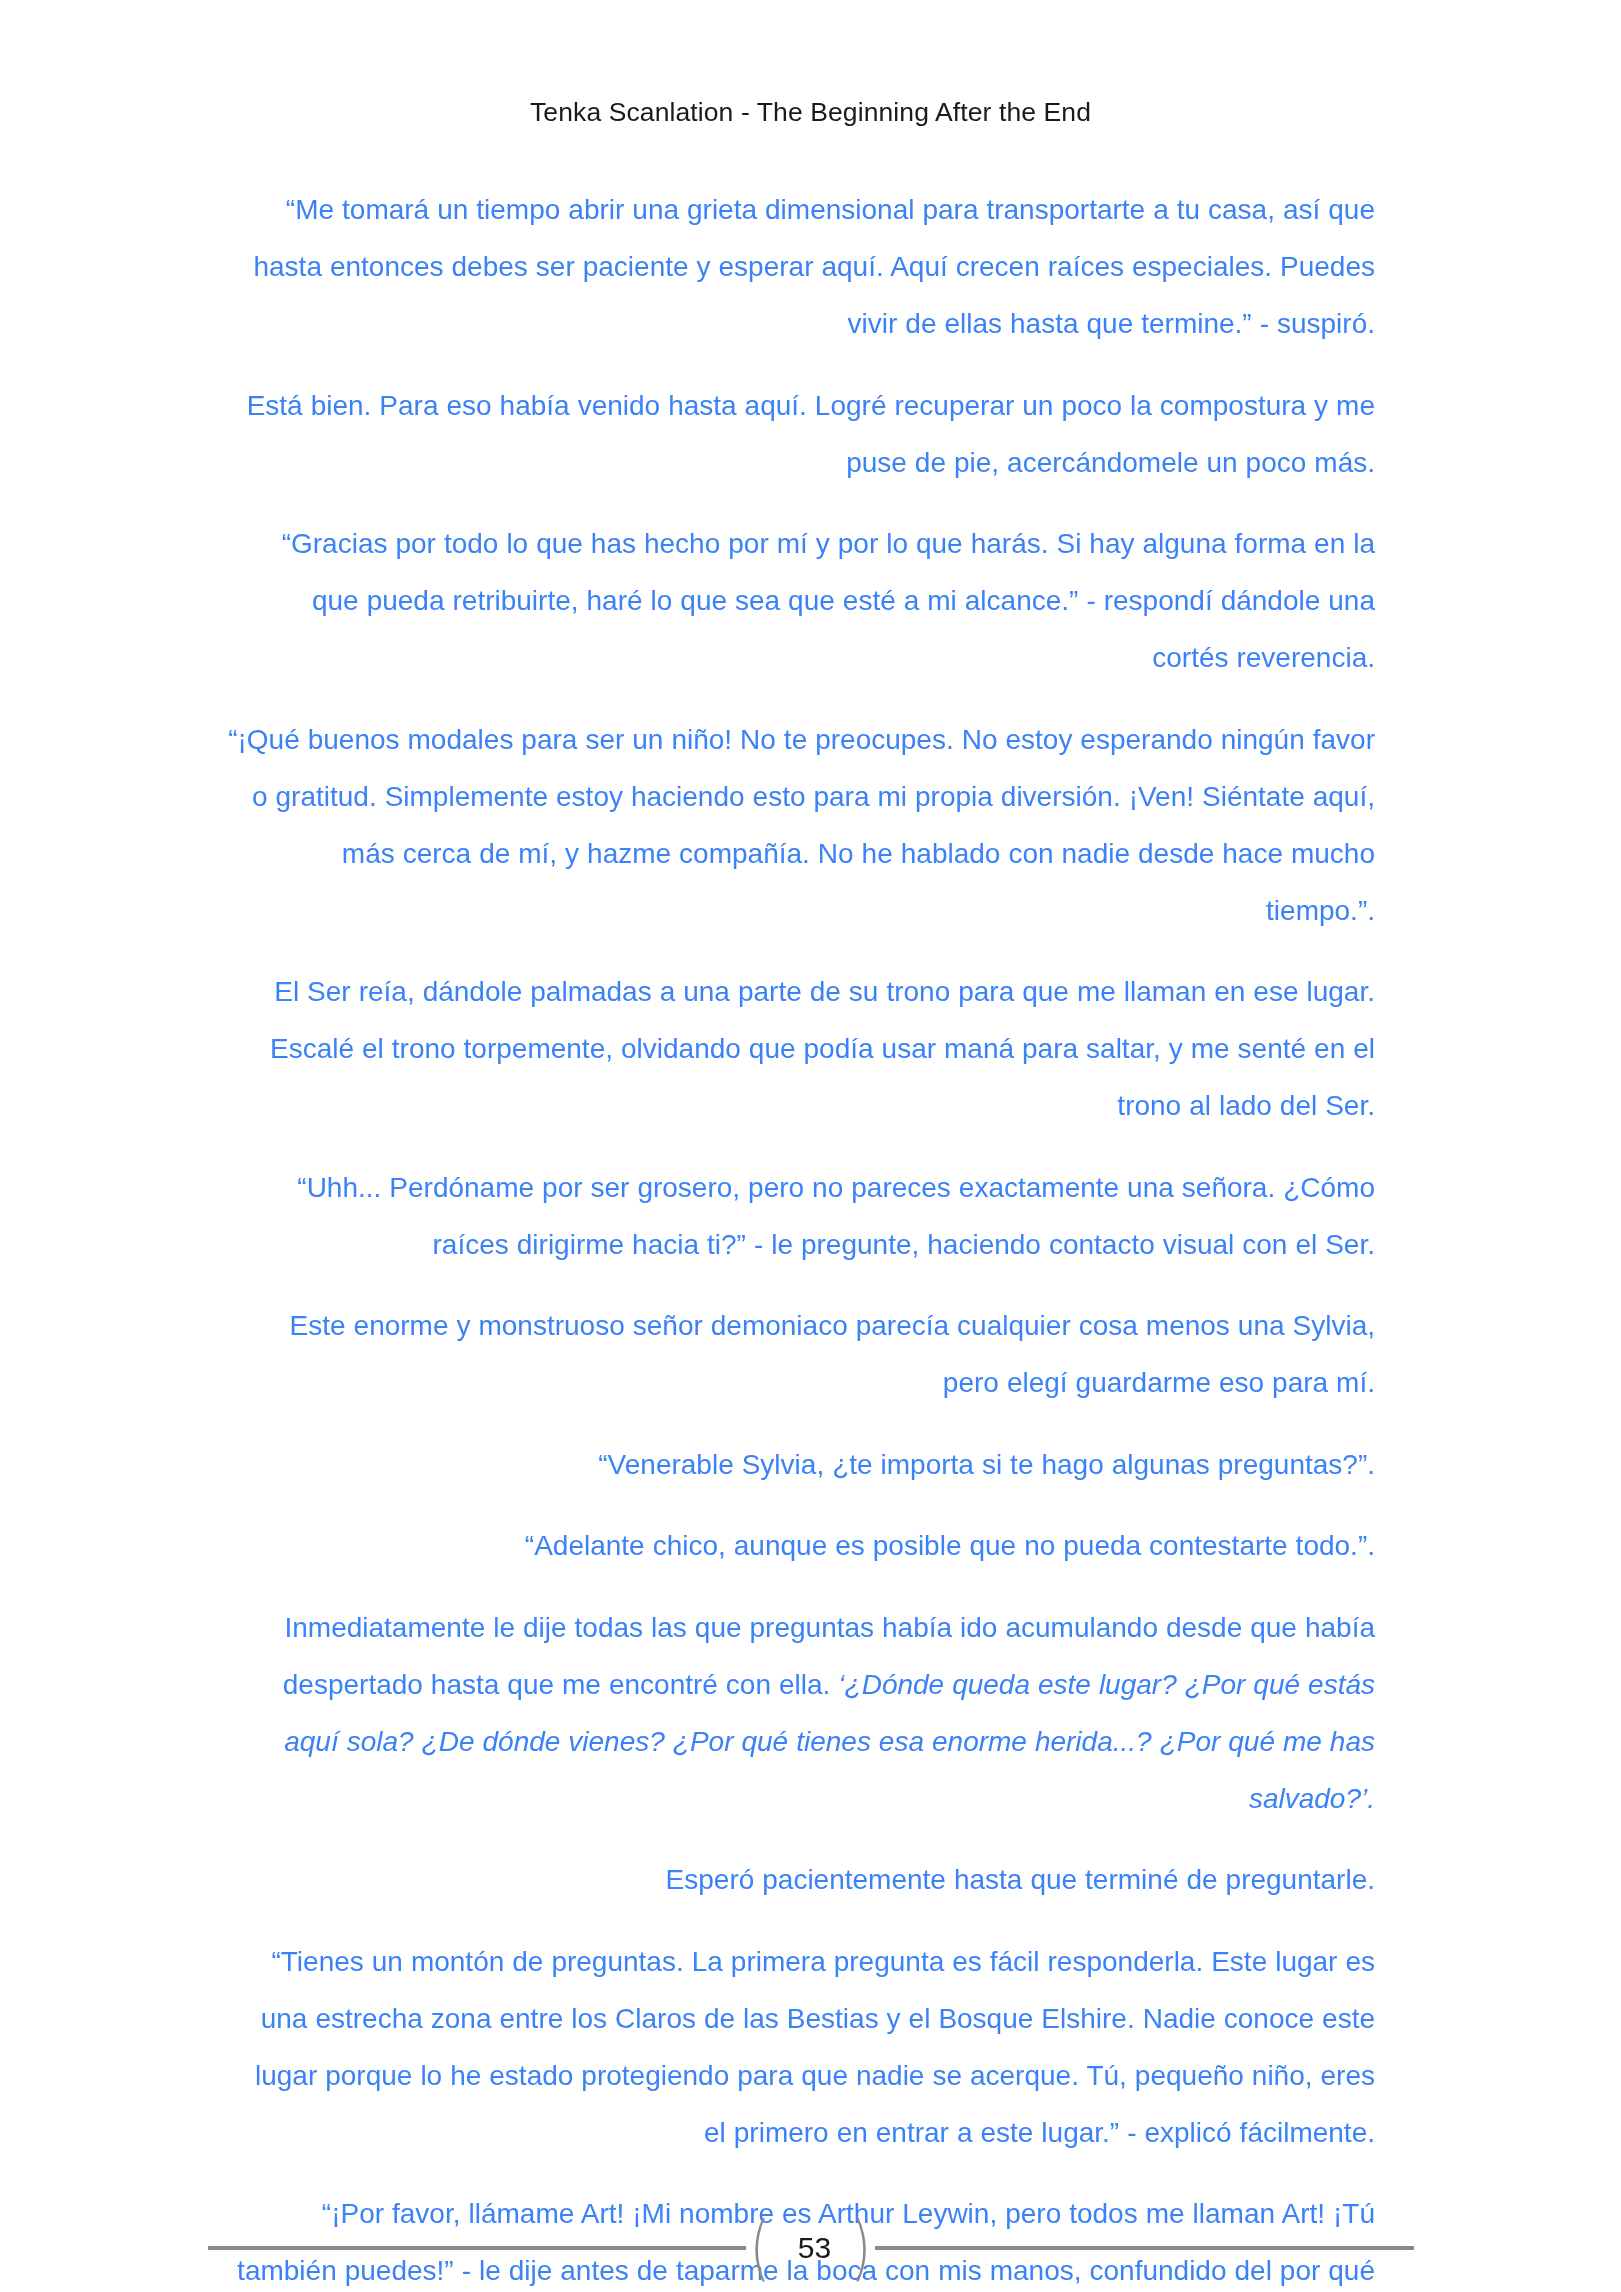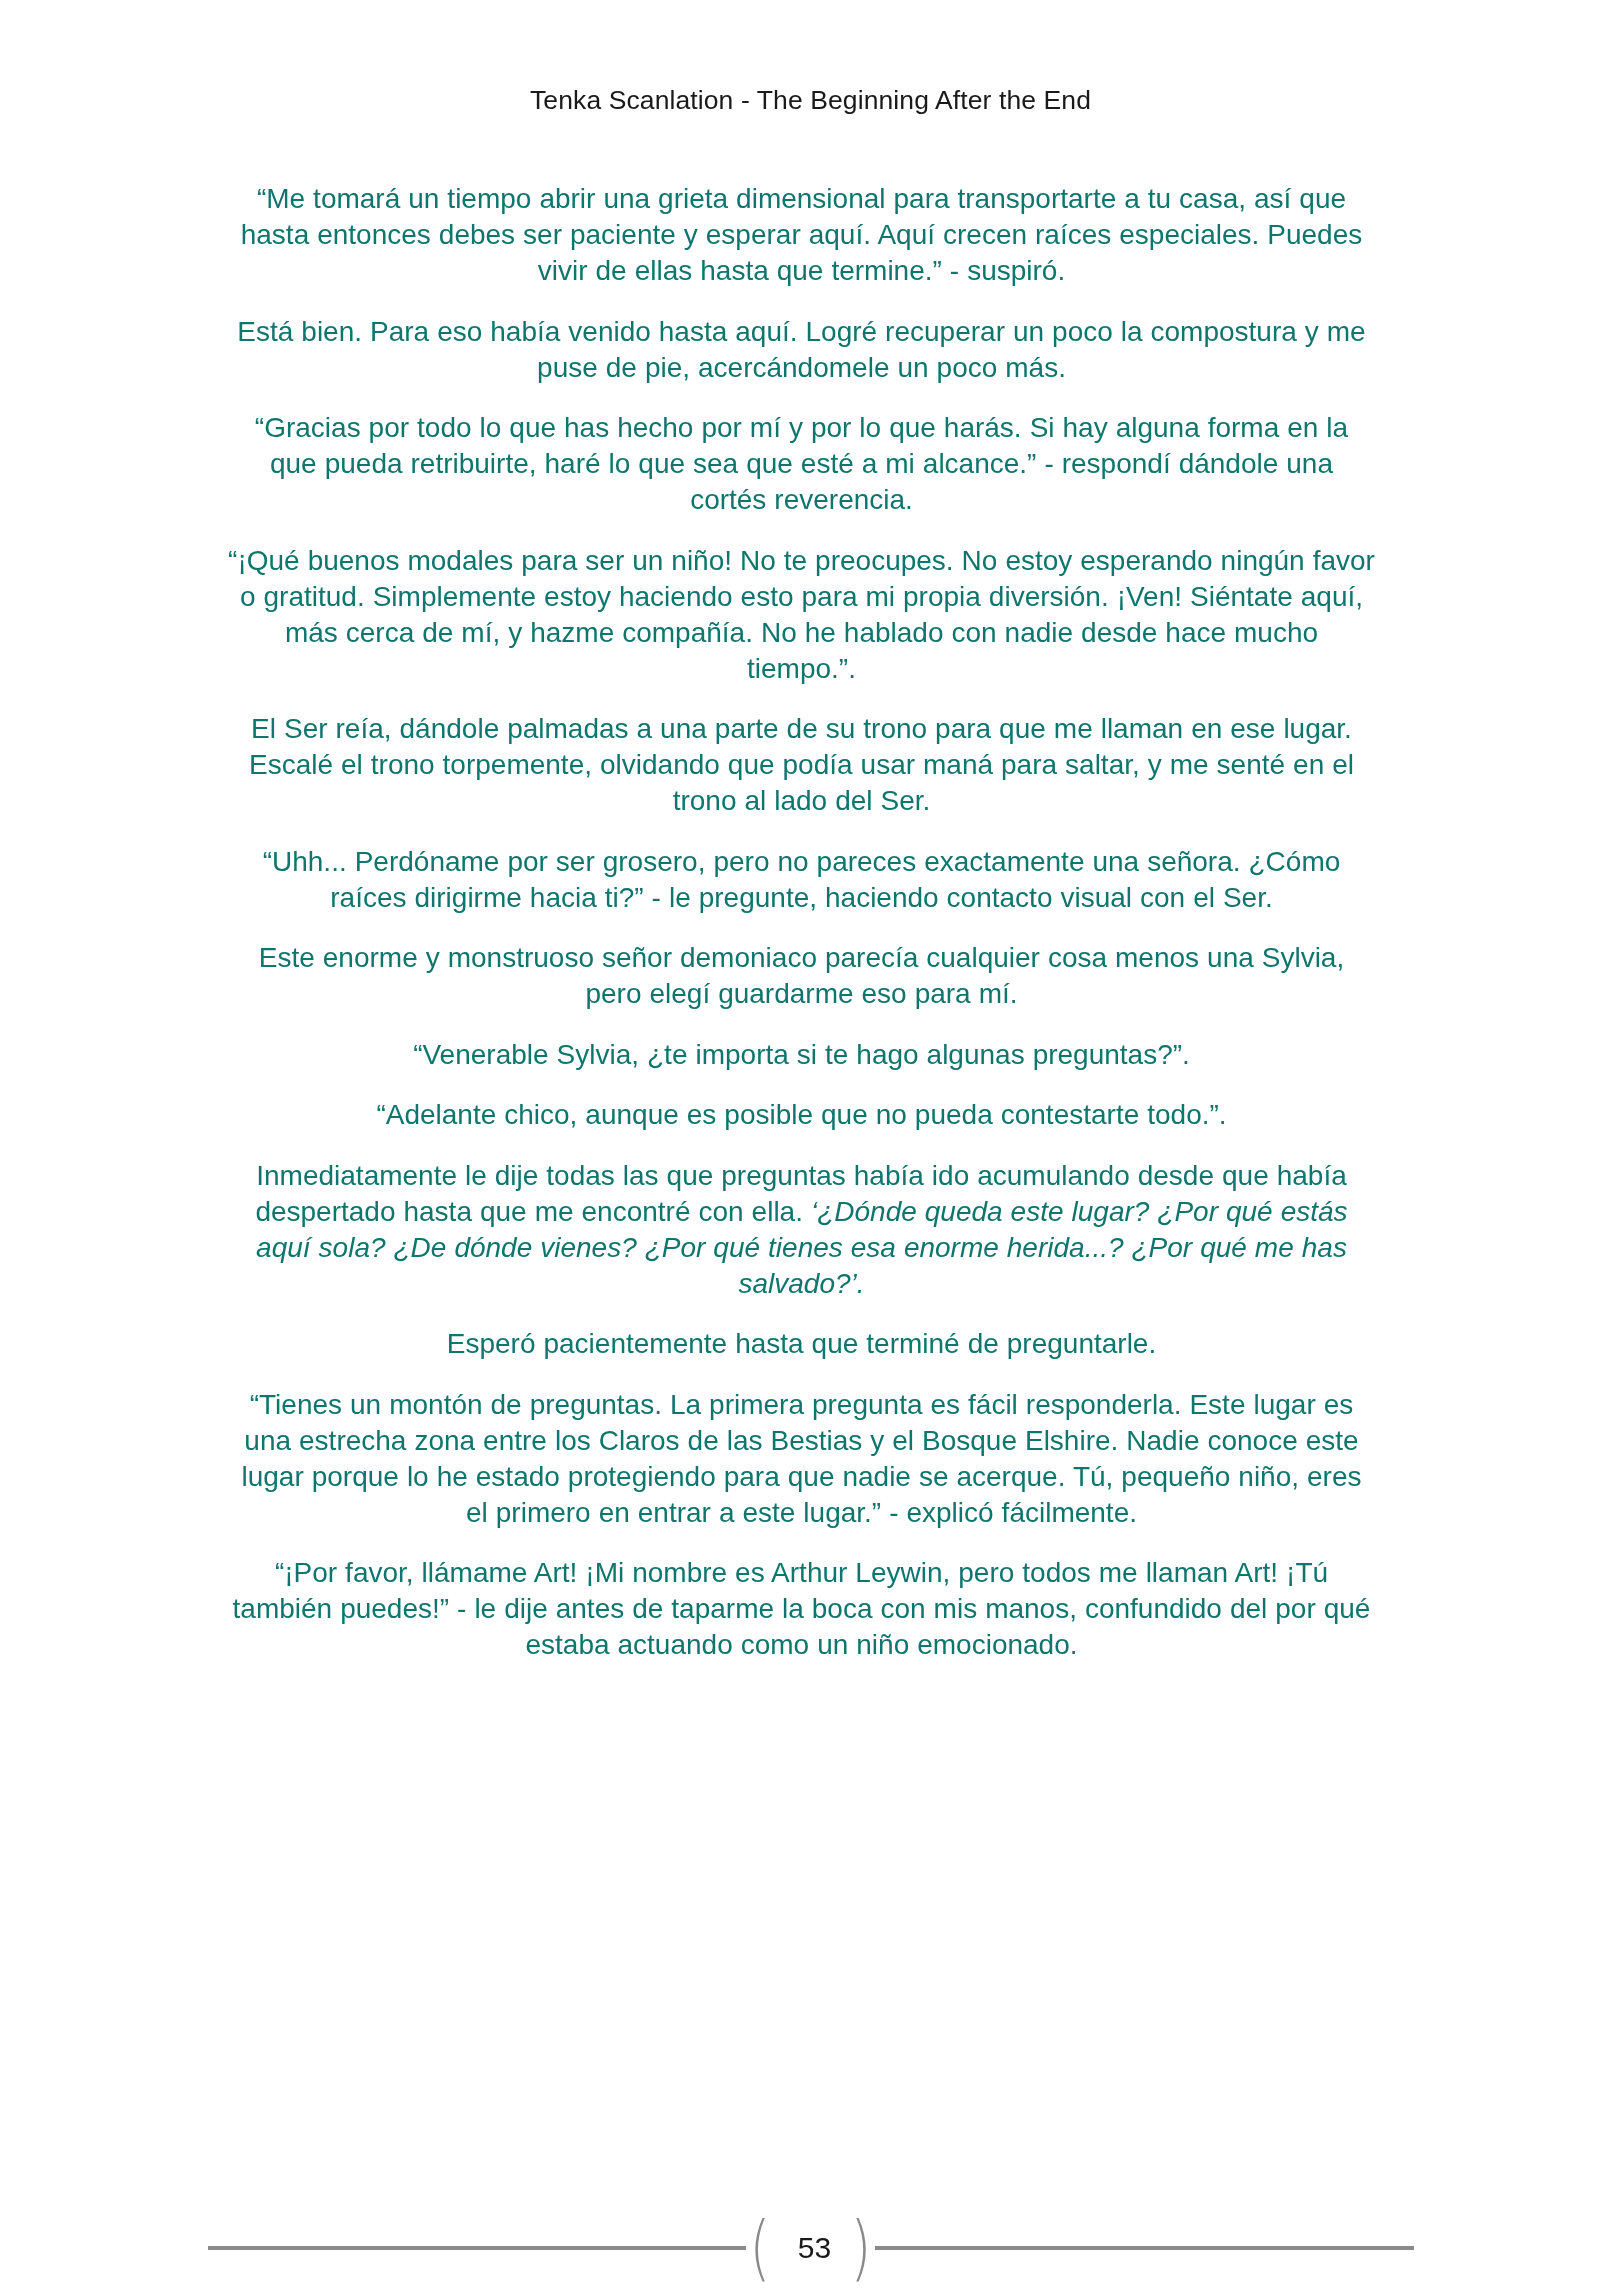--- a/index.html
+++ b/index.html
@@ -15,44 +15,44 @@
     width: 1621px;
     height: 2293px;
     background: #ffffff;
     box-sizing: border-box;
     overflow: hidden;
   }
 
   
   .page-header {
     position: absolute;
-    top: 85px;
+    top: 97px;
     left: 0;
     width: 1621px;
     text-align: center;
     font-size: 26.5px;
     color: #1a1a1a;
     letter-spacing: 0.1px;
     font-stretch: condensed;
     white-space: nowrap;
   }
 
   
   .content {
     position: absolute;
     top: 181px;
     left: 228px;
     width: 1147px;
   }
   .para {
     font-size: 28px;
-    line-height: 36px;
-    color: #0f766e;
+    line-height: 57px;
+    color: #3b82f6;
     margin: 0 0 24.5px 0;
-    text-align: center;
+    text-align: right;
     font-stretch: condensed;
     word-spacing: 0.2px;
   }
   .para:last-child {
     margin-bottom: 0;
   }
   .para .it {
     font-style: italic;
   }
 

